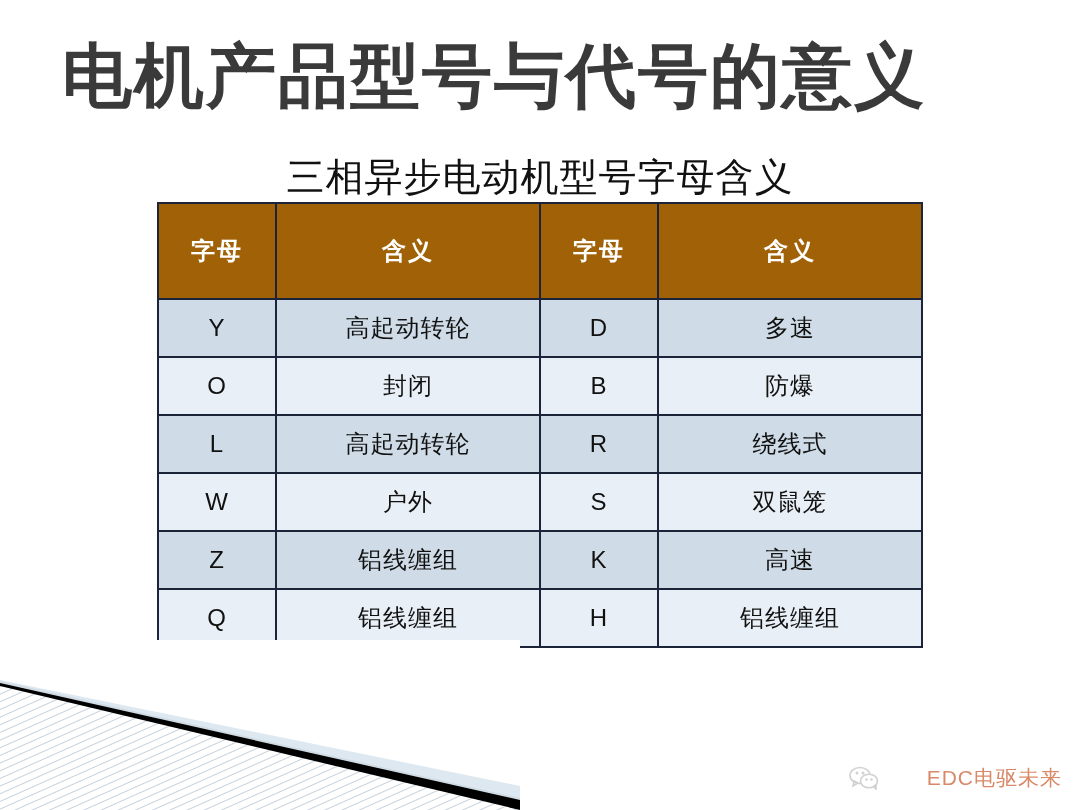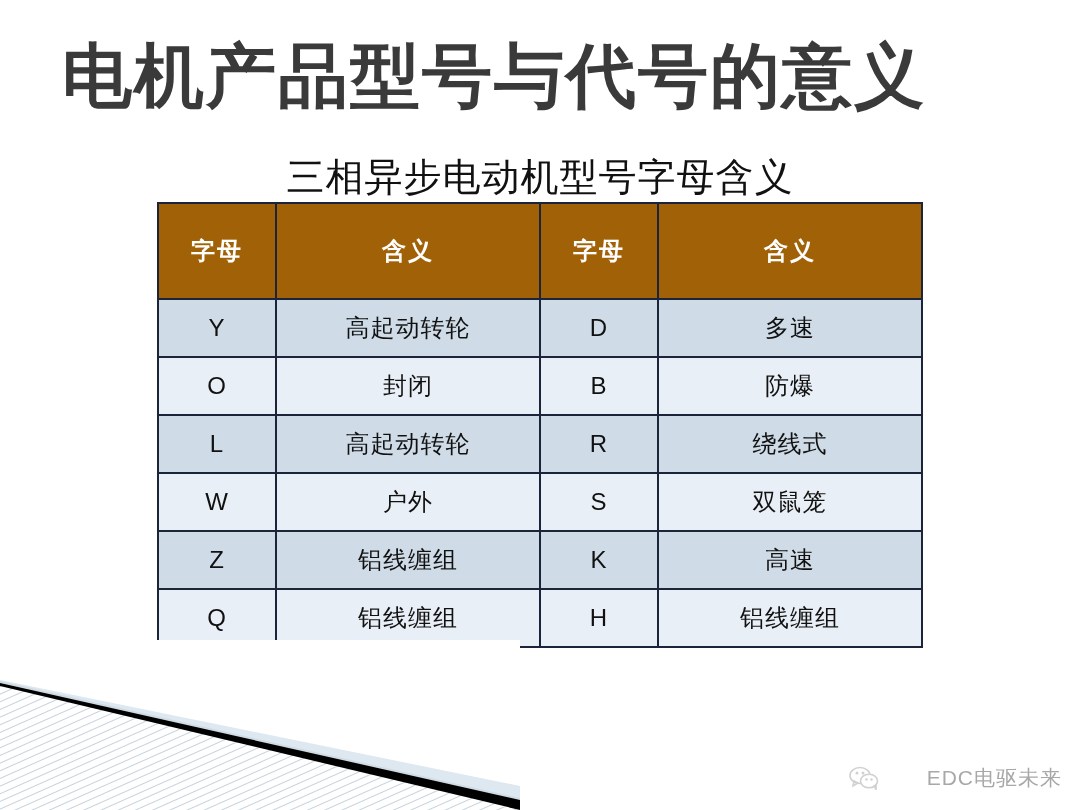--- a/index.html
+++ b/index.html
@@ -88,21 +88,21 @@
     position: absolute;
     right: 18px;
     bottom: 18px;
     display: flex;
     align-items: center;
     gap: 9px;
     opacity: 0.62;
   }
   #footer-watermark .wm-text {
     font-size: 21px;
-    color: #737373;
+    color: #c2410c;
     letter-spacing: 1px;
     white-space: nowrap;
     margin-left: 39px;
   }
   #footer-watermark .wm-icon { line-height: 0; }
 </style>
 </head>
 <body>
 
 <div id="slide-title">电机产品型号与代号的意义</div>

